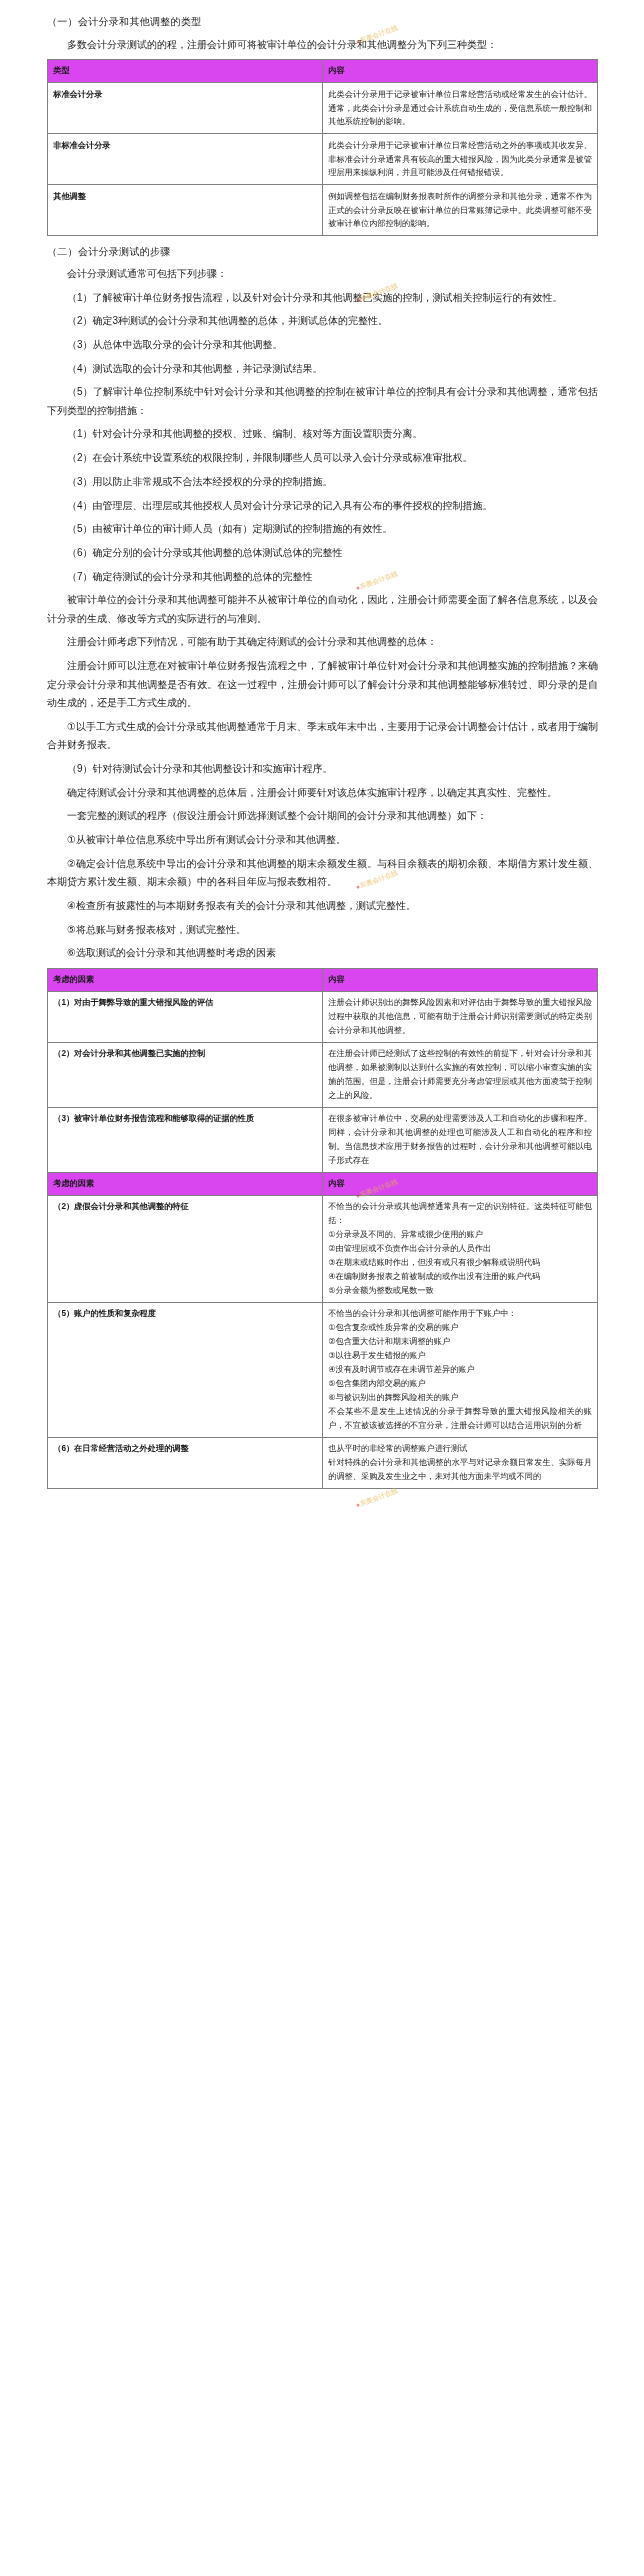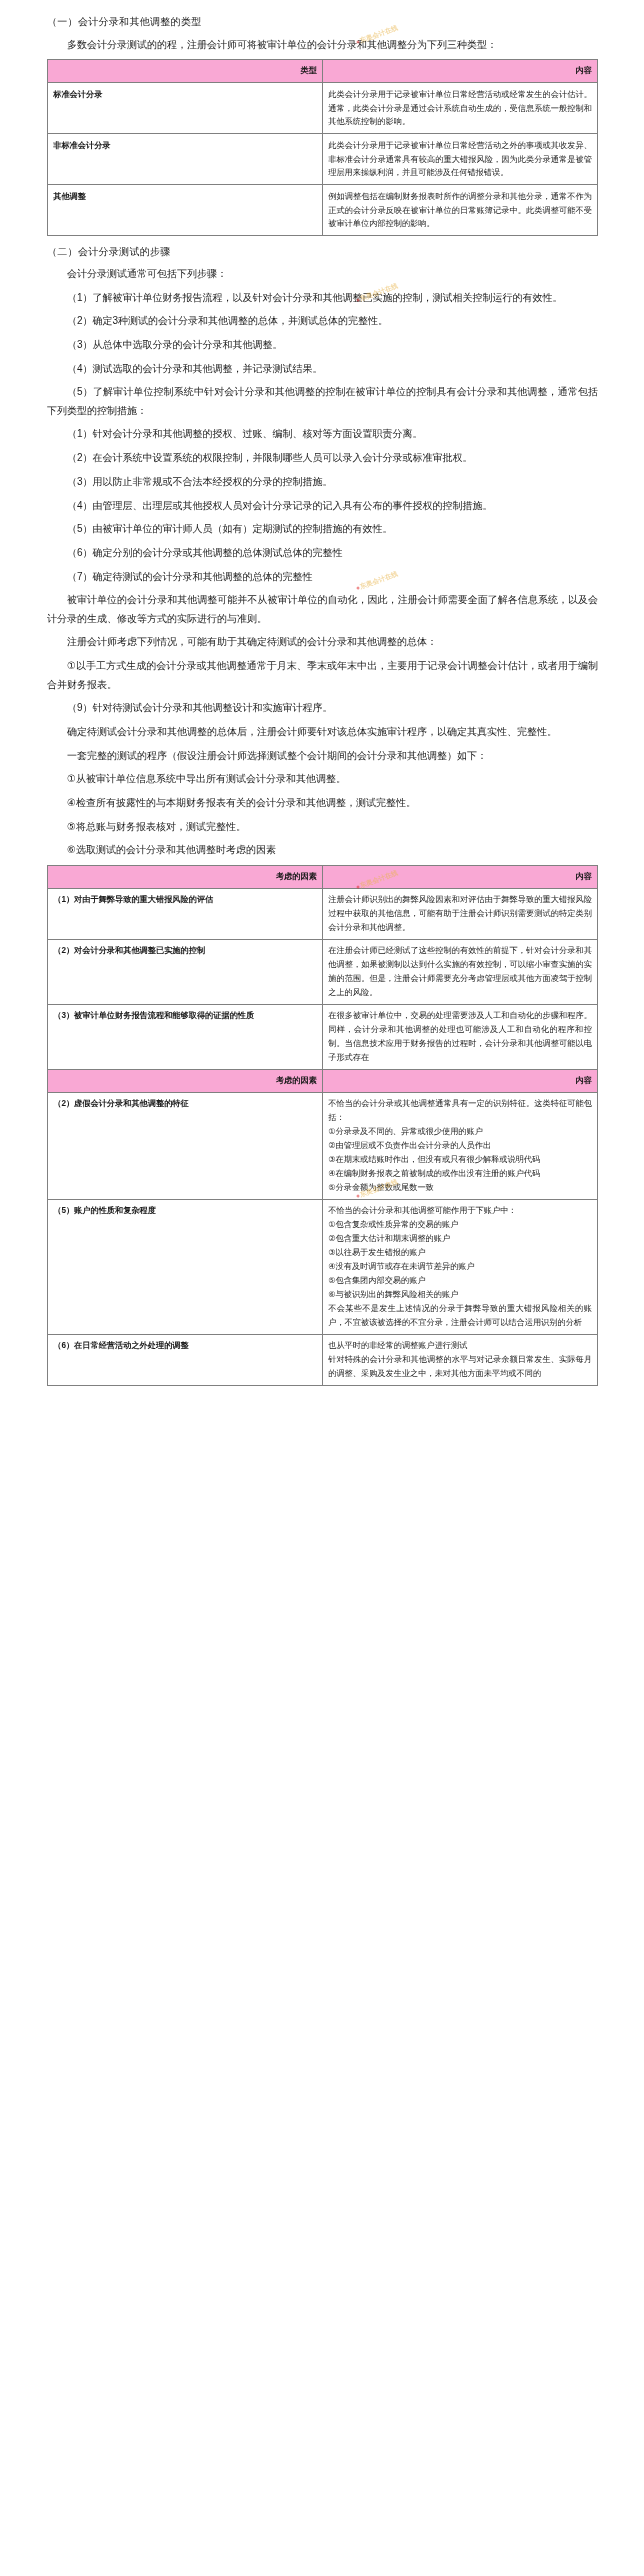--- a/index.html
+++ b/index.html
@@ -37,23 +37,23 @@
   }
   table.t td,table.t th{
     border:0.5px solid #808080;
     padding:4.1px 5.2px;
     font-size:8.2px;
     line-height:1.7;
     vertical-align:top;
     text-align:justify;
   }
   table.t th{
-    text-align:right;
-    font-weight:bold;
-    background:#f9a8d4;
+    text-align:left;
+    font-weight:bold;
+    background:#d946ef;
     font-size:8.2px;
   }
   td.cat{
     text-align:center;
     font-weight:bold;
     width:76px;
     vertical-align:middle;
     margin-top:28px;
   }
   td.cat2{
@@ -125,27 +125,29 @@
   <p class="para">（1）针对会计分录和其他调整的授权、过账、编制、核对等方面设置职责分离。</p>
   <p class="para">（2）在会计系统中设置系统的权限控制，并限制哪些人员可以录入会计分录或标准审批权。</p>
   <p class="para">（3）用以防止非常规或不合法本经授权的分录的控制措施。</p>
   <p class="para">（4）由管理层、出理层或其他授权人员对会计分录记录的记入具有公布的事件授权的控制措施。</p>
   <p class="para">（5）由被审计单位的审计师人员（如有）定期测试的控制措施的有效性。</p>
   <p class="para">（6）确定分别的会计分录或其他调整的总体测试总体的完整性</p>
   <p class="para">（7）确定待测试的会计分录和其他调整的总体的完整性</p>
 
   <p class="para">被审计单位的会计分录和其他调整可能并不从被审计单位的自动化，因此，注册会计师需要全面了解各信息系统，以及会计分录的生成、修改等方式的实际进行的与准则。</p>
   <p class="para">注册会计师考虑下列情况，可能有助于其确定待测试的会计分录和其他调整的总体：</p>
+  <p class="para">注册会计师可以注意在对被审计单位财务报告流程之中，了解被审计单位针对会计分录和其他调整实施的控制措施？来确定分录会计分录和其他调整是否有效。在这一过程中，注册会计师可以了解会计分录和其他调整能够标准转过、即分录的是自动生成的，还是手工方式生成的。</p>
   <p class="para">①以手工方式生成的会计分录或其他调整通常于月末、季末或年末中出，主要用于记录会计调整会计估计，或者用于编制合并财务报表。</p>
 
   <p class="para">（9）针对待测试会计分录和其他调整设计和实施审计程序。</p>
   <p class="para">确定待测试会计分录和其他调整的总体后，注册会计师要针对该总体实施审计程序，以确定其真实性、完整性。</p>
   <p class="para">一套完整的测试的程序（假设注册会计师选择测试整个会计期间的会计分录和其他调整）如下：</p>
 
   <p class="para">①从被审计单位信息系统中导出所有测试会计分录和其他调整。</p>
+  <p class="para">②确定会计信息系统中导出的会计分录和其他调整的期末余额发生额。与科目余额表的期初余额、本期借方累计发生额、本期贷方累计发生额、期末余额）中的各科目年应与报表数相符。</p>
   <p class="para">④检查所有披露性的与本期财务报表有关的会计分录和其他调整，测试完整性。</p>
   <p class="para">⑤将总账与财务报表核对，测试完整性。</p>
   <p class="para">⑥选取测试的会计分录和其他调整时考虑的因素</p>
 
   <table class="t">
     <tbody>
         <tr>
       <th class="cat2">考虑的因素</th>
       <th>内容</th>
     </tr>

